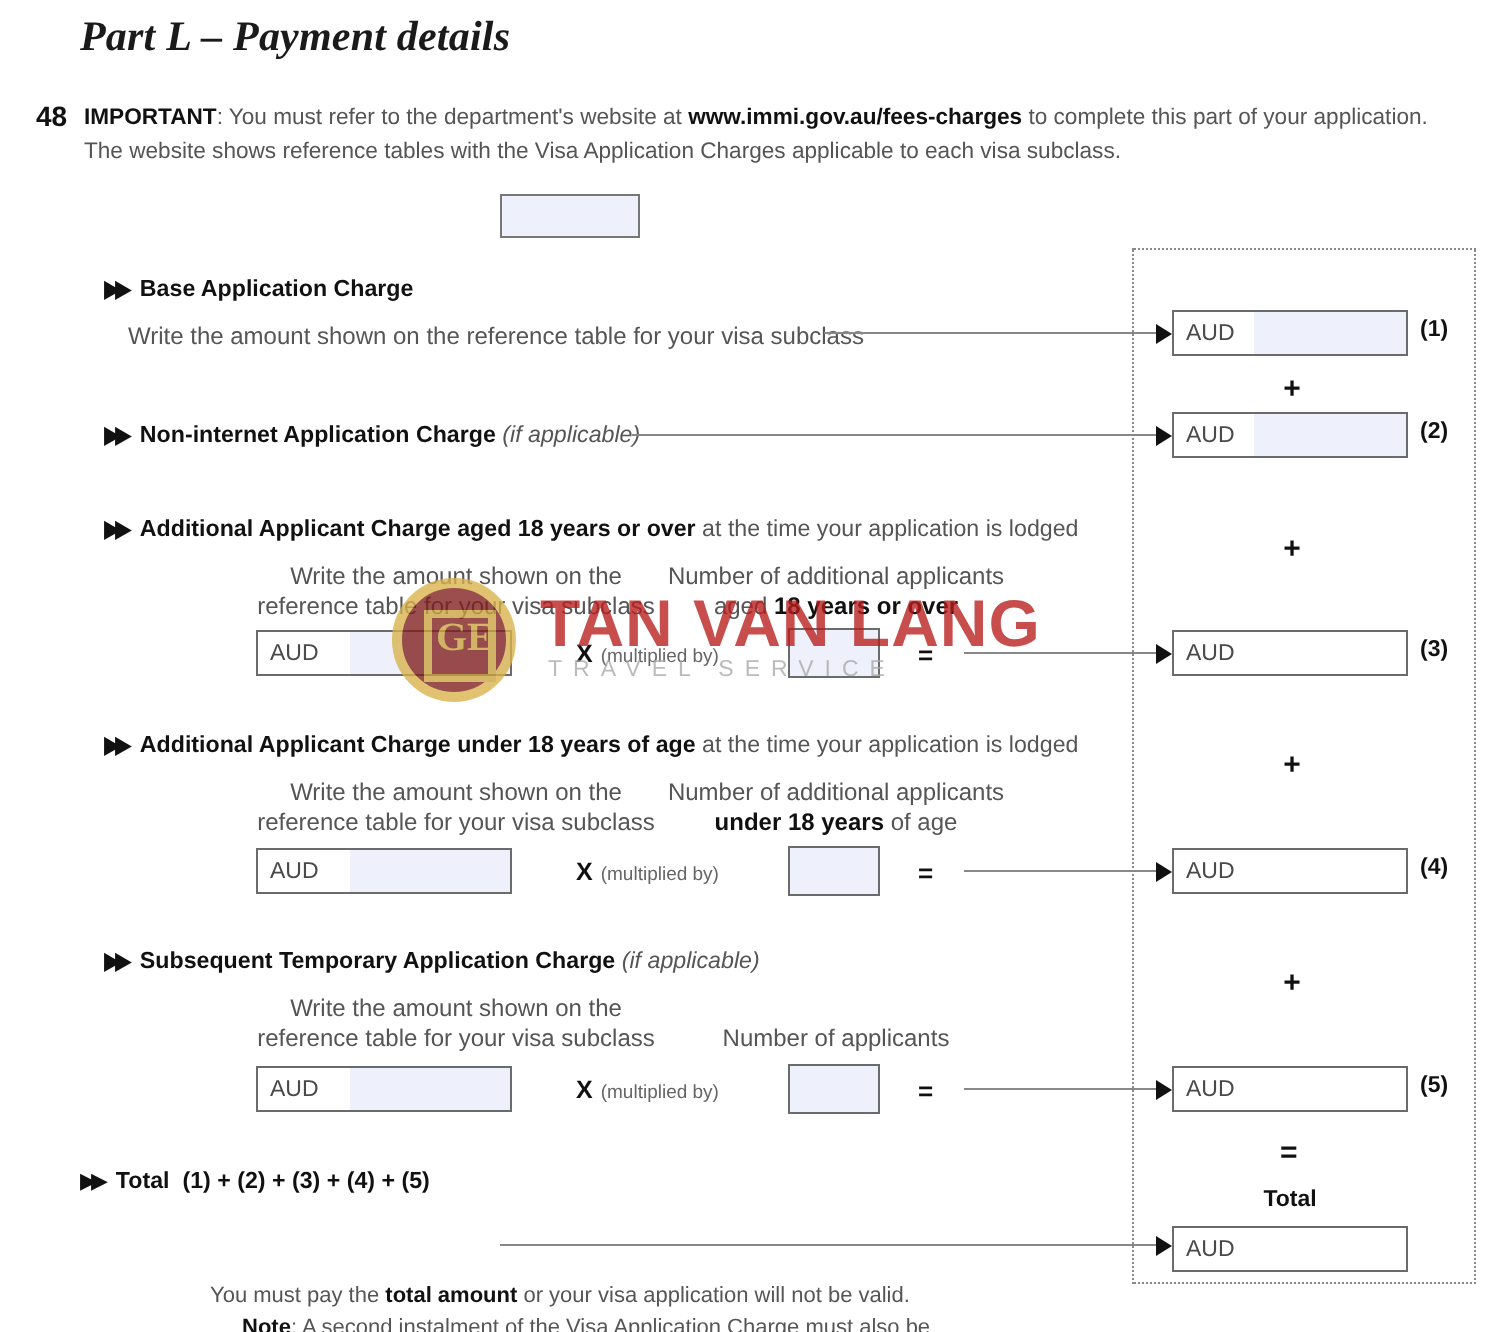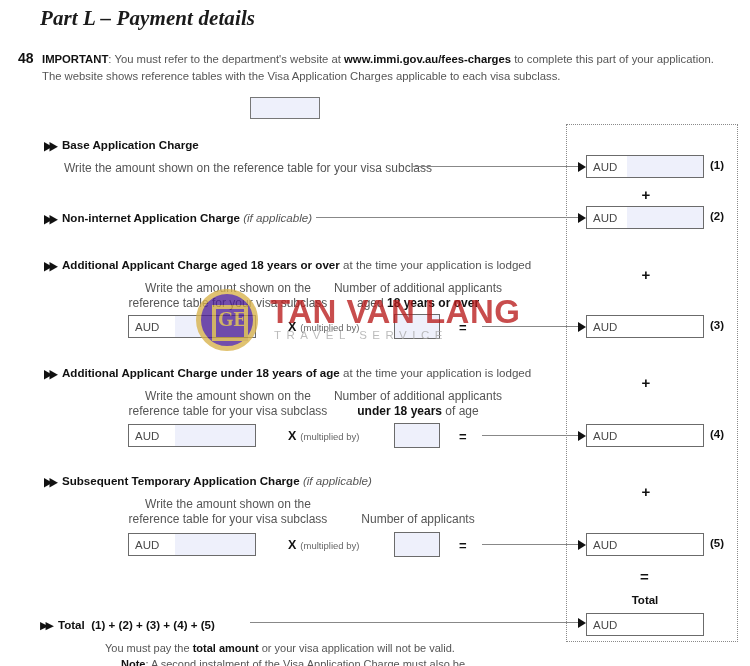--- a/index.html
+++ b/index.html
@@ -43,21 +43,21 @@
   }
   .vs-label b { color: #111; }
   .vs-box {
     position: absolute; left: 250px; top: 97px;
     width: 70px; height: 22px;
     background: #eef0fb; border: 1.3px solid #777;
   }
 
   
   .sec-head {
-    position: absolute; left: 44px;
+    position: absolute; left: 52px;
     font-size: 11.6px; color: #111; white-space: nowrap; text-align: center;
   }
   .sec-head .bullet {
     display: inline-block; color: #111; font-size: 11px;
     letter-spacing: -3px; margin-right: 7px;
     transform: scaleY(1.15); transform-origin: center;
   }
   .sec-head .strong { font-weight: bold; color: #111; }
   .sec-head .norm { font-weight: normal; color: #555; }
   .sec-head .ital { font-style: italic; font-weight: normal; color: #555; }
@@ -143,21 +143,21 @@
   .ref-num {
     position: absolute; font-size: 11.5px; font-weight: bold; color: #111;
   }
   .total-word {
     position: absolute; font-size: 11.5px; font-weight: bold; color: #111;
     text-align: center; width: 130px;
   }
 
   
   .total-line {
-    position: absolute; left: 40px; top: 618px;
+    position: absolute; left: 40px; top: 584px;
     font-size: 11.6px; color: #111; white-space: nowrap;
   }
   .total-line .bullet {
     display: inline-block; color: #111; font-size: 11px;
     letter-spacing: -3px; margin-right: 7px;
   }
   .total-line b { font-weight: bold; }
   .foot-note {
     position: absolute; left: 69px; width: 520px;
     font-size: 11px; line-height: 15.5px; color: #555; margin-left: 36px;
@@ -180,21 +180,21 @@
   }
   .wm-sub {
     position: absolute; left: 78px; top: 44px;
     font-size: 11.5px; color: #a9a9a9; letter-spacing: 5.5px;
     white-space: nowrap;
   }
   .wm-logo {
     position: absolute; left: 0px; top: 4px;
     width: 62px; height: 62px; border-radius: 50%;
     border: 5px solid #d8b24a;
-    background: #4c1d95;
+    background: #7f1d1d;
   }
   .wm-logo:after {
     content: ""; position: absolute;
     left: 11px; top: 11px; width: 28px; height: 28px;
     border: 4px solid #c8a23c;
   }
   .wm-logo-inner {
     position: absolute; left: 17px; top: 14px;
     font-size: 20px; font-weight: bold; color: #c8a23c;
     font-family: "Liberation Serif", serif;

